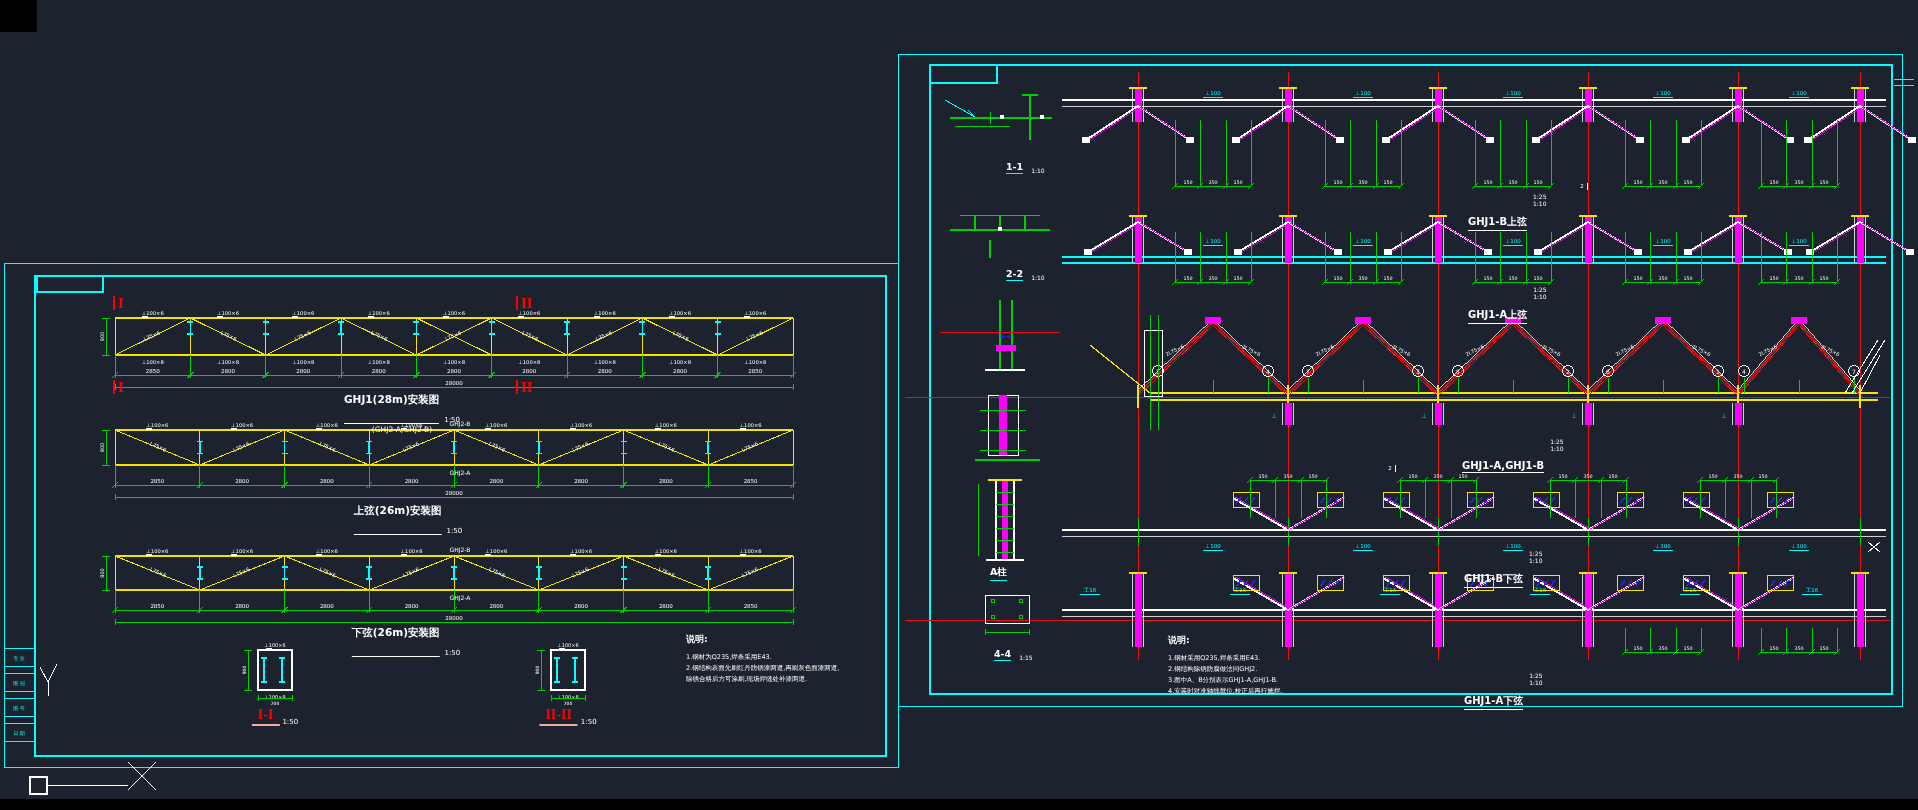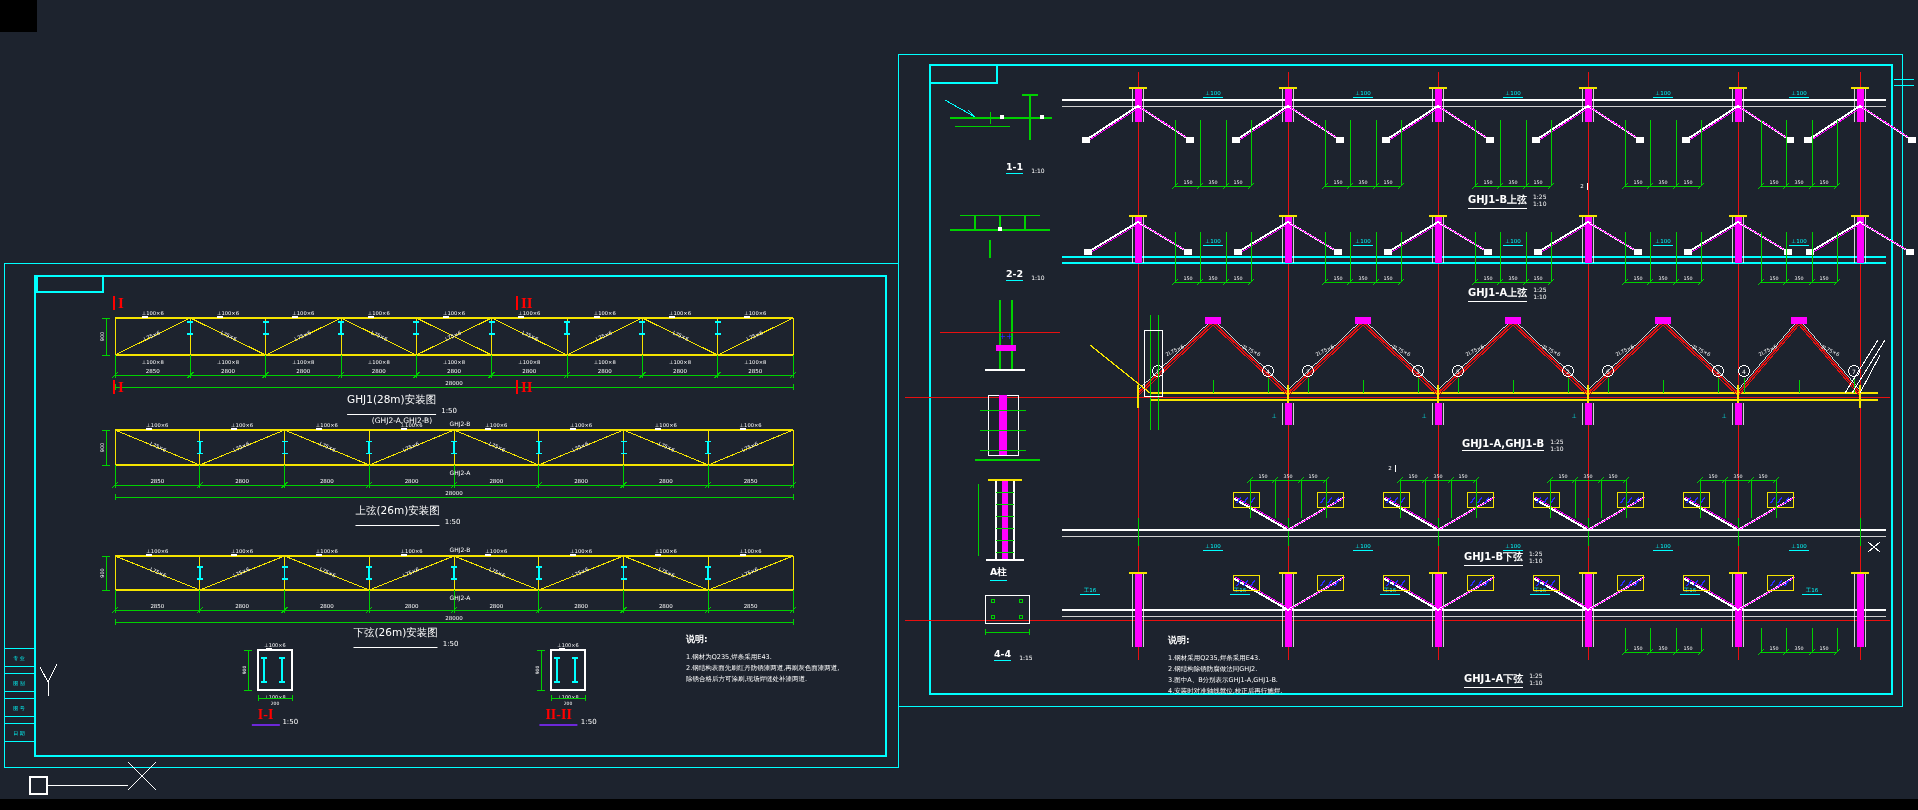--- a/index.html
+++ b/index.html
@@ -2,31 +2,31 @@
 <html><head>
 <meta charset="utf-8">
 <style>
   html,body{margin:0;padding:0;background:#000;}
   #root{position:relative;width:1918px;height:810px;background:#1d232e;overflow:hidden;
         font-family:"DejaVu Sans",sans-serif;}
   .blk{position:absolute;background:#000;}
   
   .trusstitle{position:absolute;transform:translateX(-50%);text-align:center;}
   .tt-row{display:flex;align-items:flex-end;gap:5px;}
-  .tt-main{color:#fff;font-size:10.5px;font-weight:normal;border-bottom:1.5px solid #fff;padding-bottom:7px;}
+  .tt-main{color:#fff;font-size:10.5px;font-weight:bold;border-bottom:1.5px solid #fff;padding-bottom:16px;}
   .tt-scale{color:#fff;font-size:7px;}
   .tt-sub{color:#fff;font-size:7.5px;margin-top:1px;}
   
   .secmark{position:absolute;color:#f00;font:bold 15px "Liberation Serif",serif;border-left:2px solid #f00;padding-left:3px;line-height:14px;}
   .secdet{position:absolute;transform:translateX(-50%);text-align:center;}
-  .sd-label{color:#f00;font:bold 14px "Liberation Serif",serif;border-bottom:2px solid #6d28d9;padding:0 6px 1px 6px;display:inline-block;text-align:center;}
+  .sd-label{color:#f00;font:bold 14px "Liberation Serif",serif;border-bottom:2px solid #fca5a5;padding:0 6px 1px 6px;display:inline-block;text-align:center;}
   .sd-scale{color:#fff;font-size:7px;vertical-align:bottom;margin-left:3px;}
   
   .striptitle{position:absolute;display:flex;align-items:flex-start;gap:6px;}
-  .st-label{color:#fff;font-size:10px;font-weight:bold;border-bottom:1.5px solid #fff;padding-bottom:1px;}
+  .st-label{color:#fff;font-size:10px;font-weight:bold;border-bottom:1.5px solid #fff;padding-bottom:1px;margin-top:22px;}
   .st-scales{display:flex;flex-direction:column;line-height:7px;}
   .st-scales i{color:#fff;font-style:normal;font-size:6px;}
   
   .detlabel{position:absolute;display:flex;align-items:flex-end;gap:8px;}
   .dl-main{color:#fff;font-size:9.5px;font-weight:bold;border-bottom:1.5px solid #0ff;padding-bottom:1px;}
   .dl-scale{color:#fff;font-size:6px;}
   .dl-scale:empty{display:none;}
   
   .notes{position:absolute;color:#fff;}
   .notes .nt{font-size:9px;font-weight:bold;margin-bottom:6px;}

